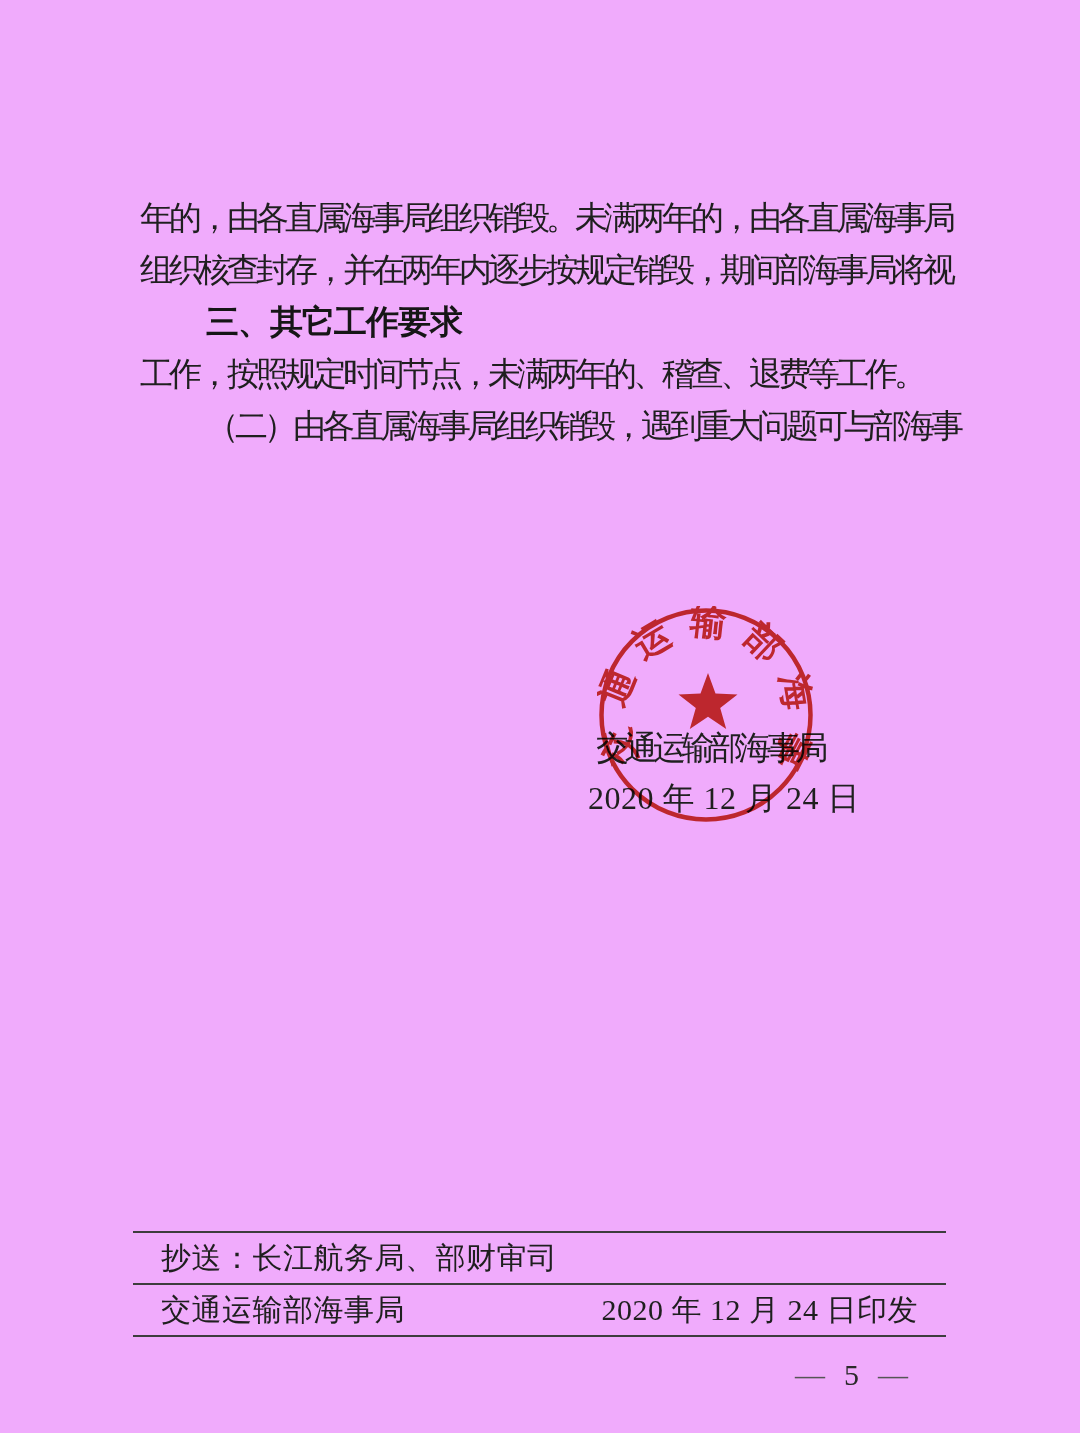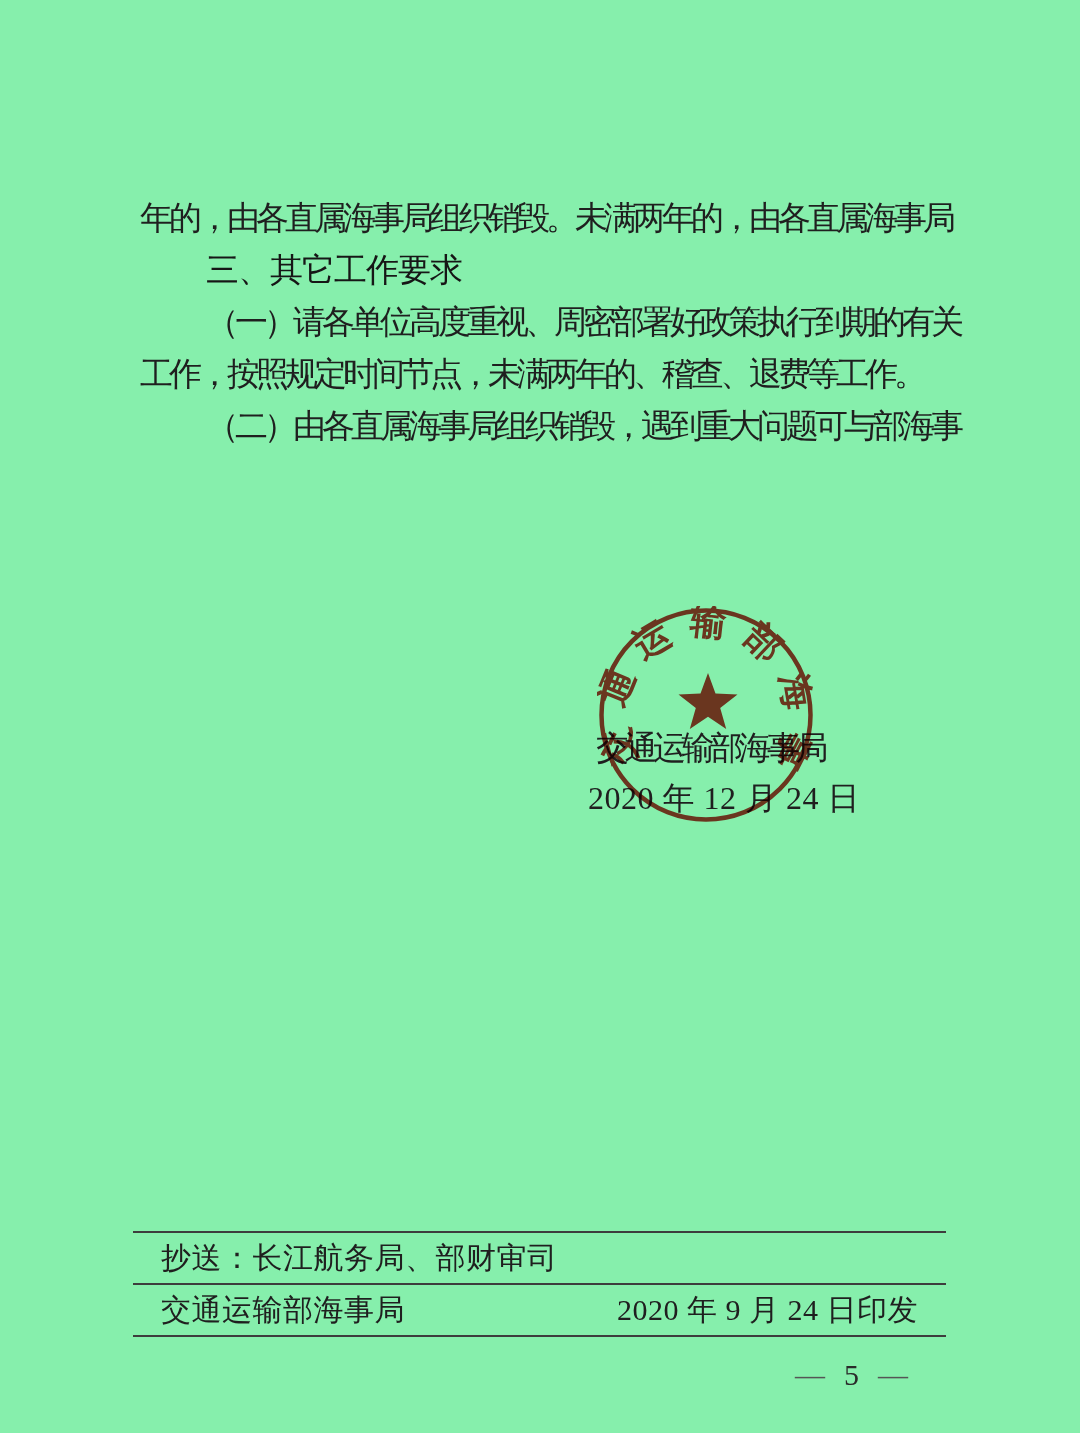--- a/index.html
+++ b/index.html
@@ -2,21 +2,21 @@
 <html style="--seal-color: #c5281c;"><head>
 <meta charset="utf-8">
 <style>
   * { margin: 0; padding: 0; box-sizing: border-box; }
   html, body { background: #e8e8e8; }
   .page {
     position: relative;
     width: 1080px;
     height: 1433px;
     margin: 0 auto;
-    background: #86efac;
+    background: #f0abfc;
     overflow: hidden;
     font-family: "Liberation Serif", "DejaVu Serif", serif;
     color: #1f1f1f;
   }
 
   
   .document-body {
     position: absolute;
     left: 140px;
     top: 192px;
@@ -24,21 +24,21 @@
     font-size: 33px;
     line-height: 52px;
   }
   .body-line {
     white-space: nowrap;
     letter-spacing: -4px;
   }
   .body-line.indent { padding-left: 66px; }
   .body-line.heading {
     font-family: "Liberation Sans", "DejaVu Sans", sans-serif;
-    font-weight: 400;
+    font-weight: 700;
     letter-spacing: -1px;
     color: #161616;
   }
 
   
   .signature-name {
     position: absolute;
     left: 596px;
     top: 726px;
     font-size: 33px;
@@ -106,22 +106,22 @@
   }
   .page-number .dash { color: #555; letter-spacing: 0; }
 </style>
 </head>
 <body>
 
 <div class="page">
 
   <div class="document-body">
       <div class="body-line">年的，由各直属海事局组织销毁。未满两年的，由各直属海事局</div>
+      <div class="body-line">组织核查封存，并在两年内逐步按规定销毁，期间部海事局将视</div>
       <div class="body-line indent heading">三、其它工作要求</div>
-      <div class="body-line indent">（一）请各单位高度重视、周密部署好政策执行到期的有关</div>
       <div class="body-line">工作，按照规定时间节点，未满两年的、稽查、退费等工作。</div>
       <div class="body-line indent">（二）由各直属海事局组织销毁，遇到重大问题可与部海事</div>
     </div>
 
   <div class="signature-name">交通运输部海事局</div>
   <div class="signature-date">2020 年 12 月 24 日</div>
 
   <svg class="seal" viewBox="0 0 218 218">
     <defs>
       <path id="sealArc" d="M 42.9 155.2 A 80.5 80.5 0 1 1 175.1 155.2" fill="none"></path>
@@ -132,21 +132,21 @@
       <textPath href="#sealArc" startOffset="2">交通运输部海事局</textPath>
     </text>
   </svg>
 
   <div class="footer">
     <div class="footer-row">
       <span class="cc-text">抄送：长江航务局、部财审司</span>
     </div>
     <div class="footer-row issue-row">
       <span class="issuer-name">交通运输部海事局</span>
-      <span class="issue-date">2020 年 9 月 24 日印发</span>
+      <span class="issue-date">2020 年 12 月 24 日印发</span>
     </div>
   </div>
 
   <div class="page-number">
     <span class="dash">—</span>
     <span>5</span>
     <span class="dash">—</span>
   </div>
 
 </div>

